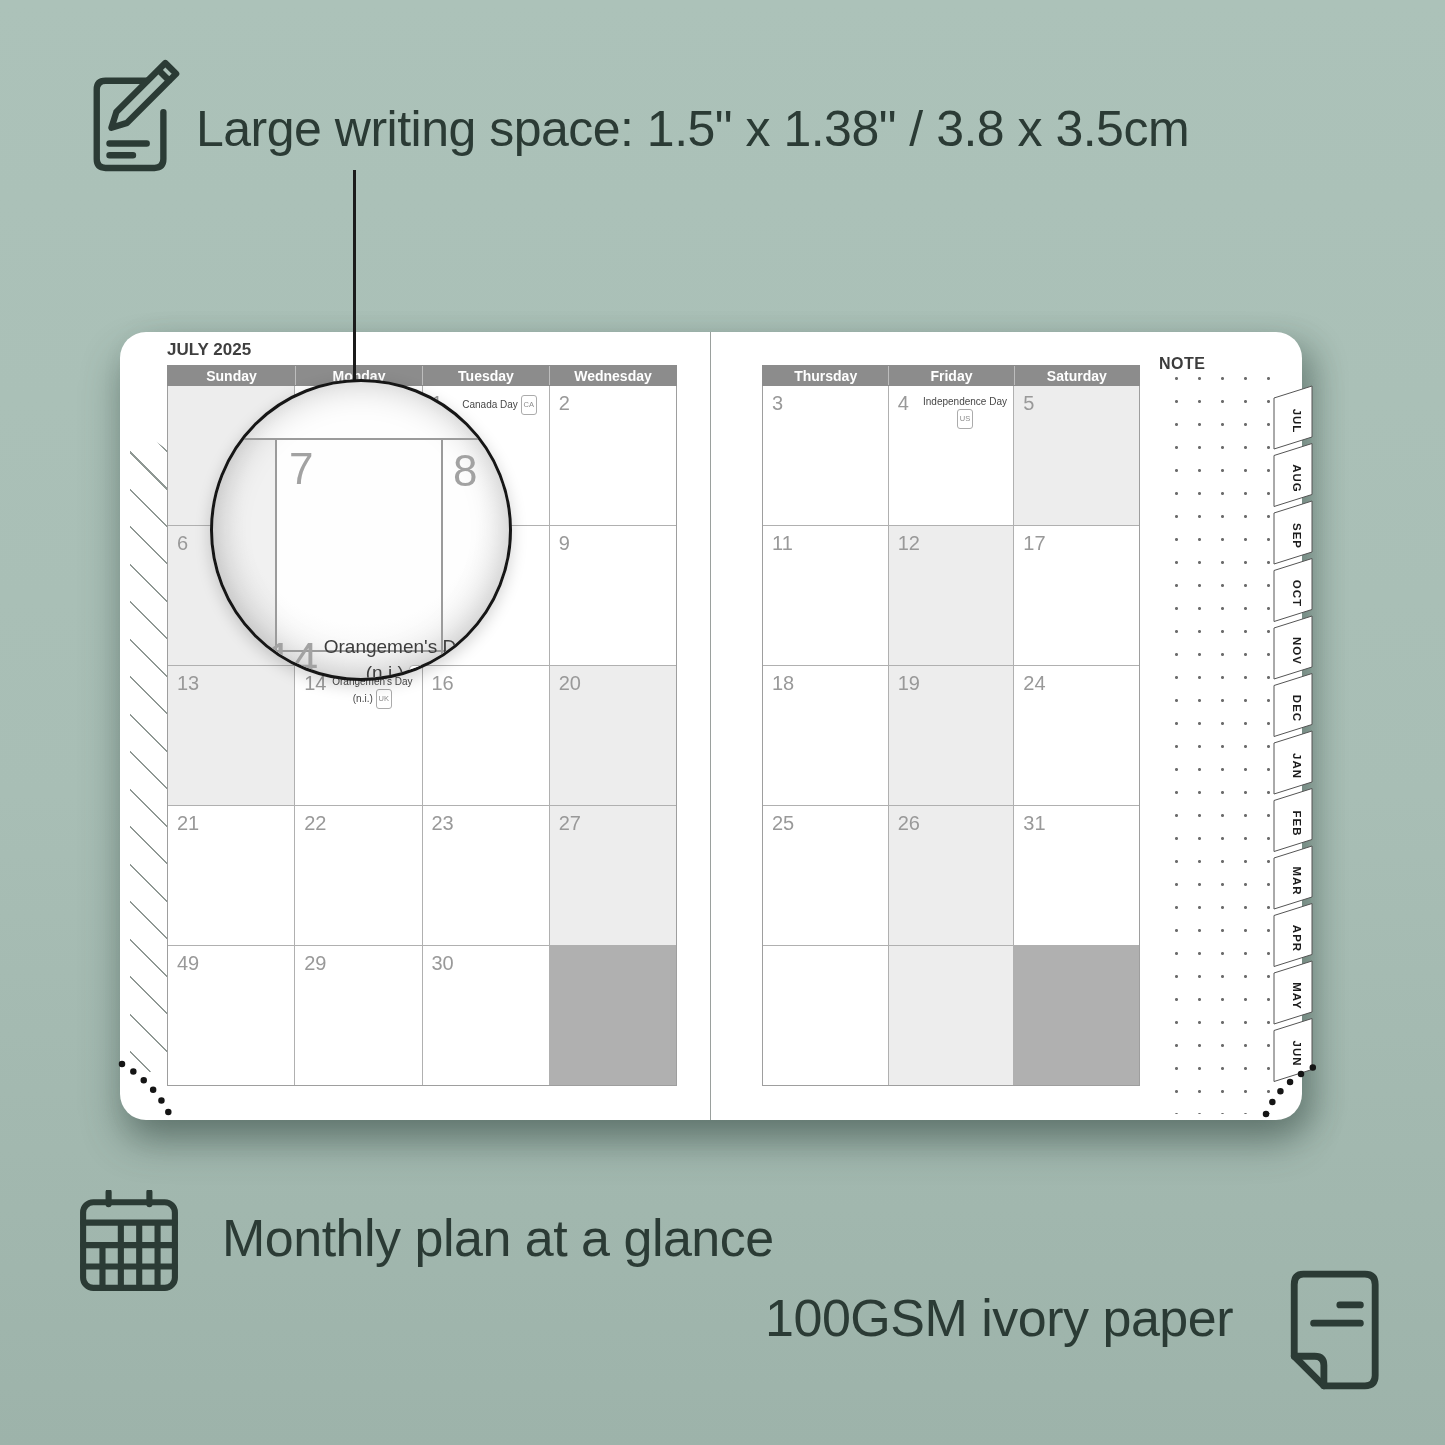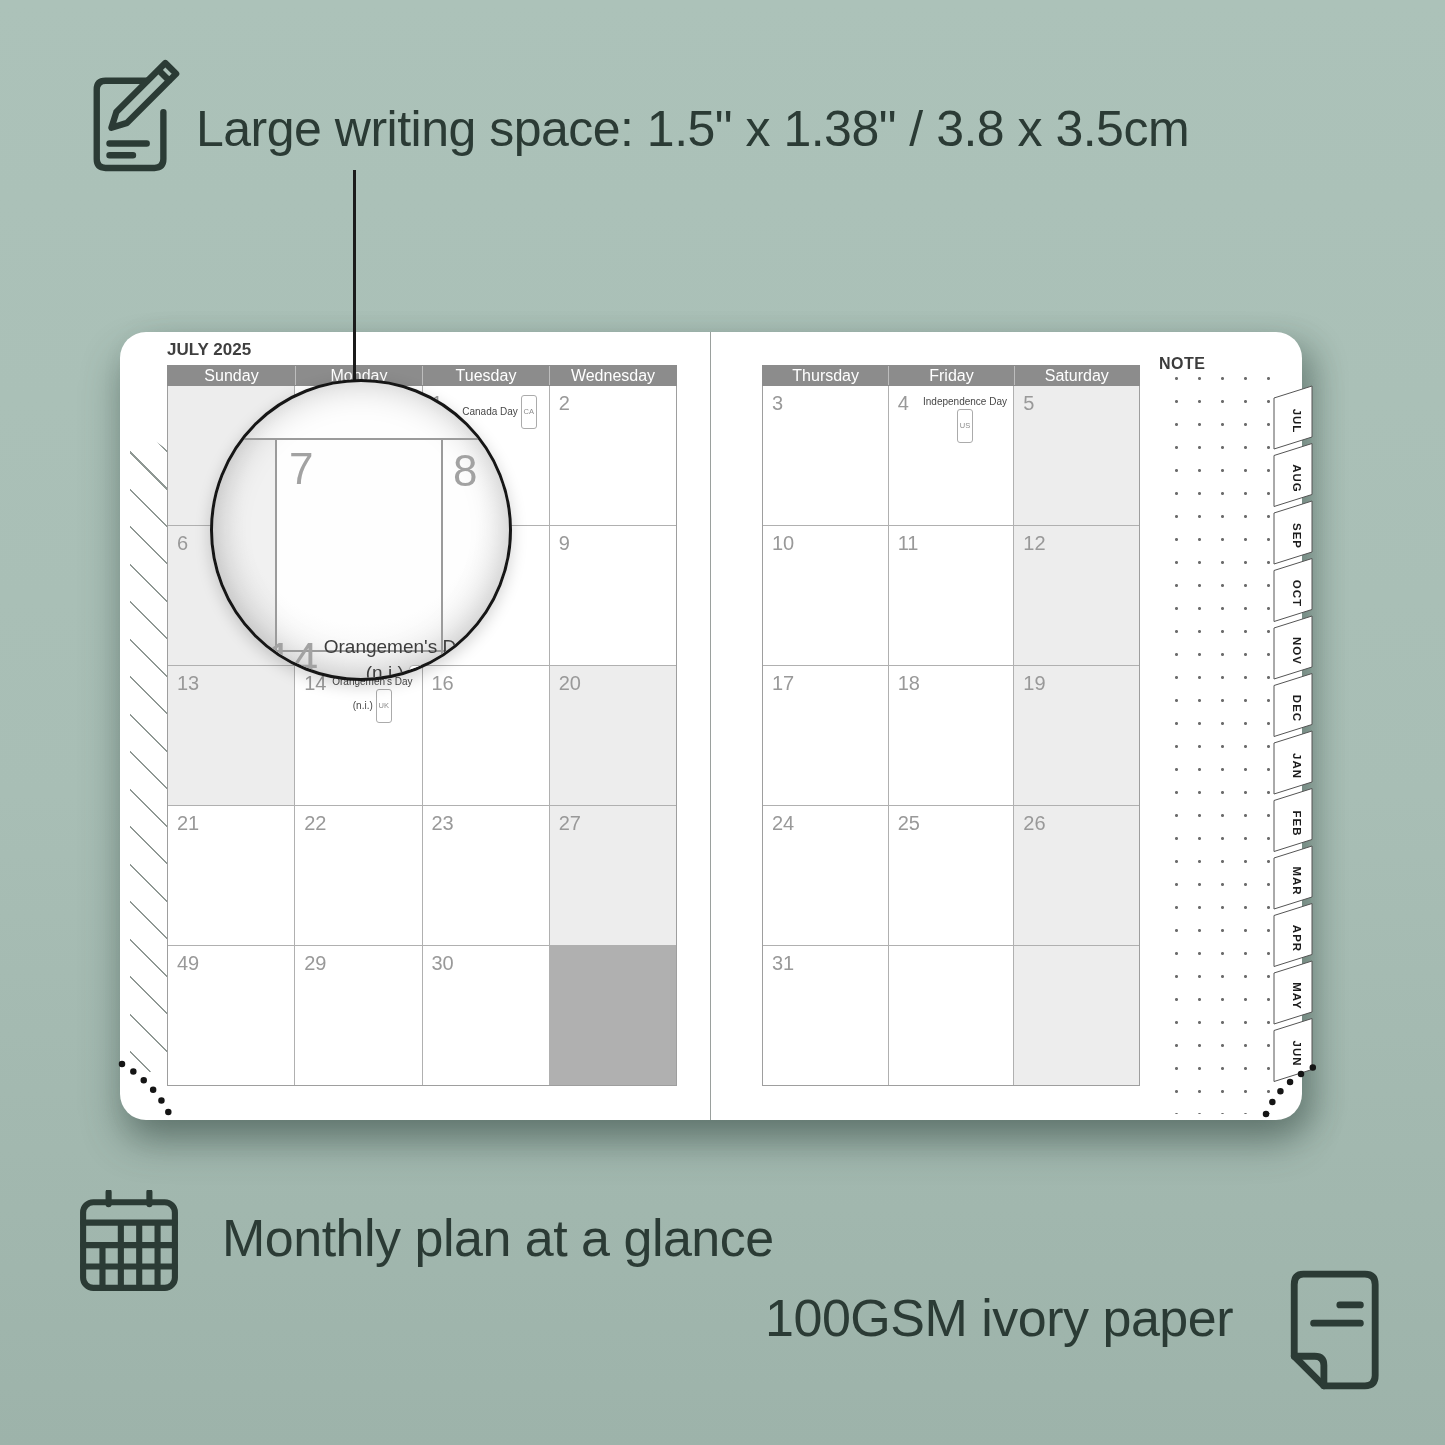--- a/index.html
+++ b/index.html
@@ -29,28 +29,28 @@
   .hatch{
     position:absolute;left:10px;top:92px;width:38px;height:664px;background:
     repeating-linear-gradient(45deg,#ffffff 0 25px,#8f9894 25px 26.5px);
     clip-path:polygon(0 0,100% 26px,100% calc(100% - 30px),0 100%);
   }
   .month-title{position:absolute;left:47px;top:8px;font-size:17px;font-weight:bold;color:#3f3f3f;}
   .grid{position:absolute;top:33px;}
   .grid-left{left:47px;width:510px;}
   .grid-right{left:642px;width:378px;}
   .grid-header{display:grid;grid-template-columns:repeat(var(--cols),1fr);height:19px;background:#8c8c8c;border:1px solid #8c8c8c;}
-  .hdr-cell{display:flex;align-items:center;justify-content:center;color:#fff;font-weight:normal;font-size:16px;border-left:1px solid #bdbdbd;}
+  .hdr-cell{display:flex;align-items:center;justify-content:center;color:#fff;font-weight:bold;font-size:14px;border-left:1px solid #bdbdbd;}
   .hdr-cell:first-child{border-left:none;}
   .grid-body{display:grid;grid-template-columns:repeat(var(--cols),1fr);grid-auto-rows:139px;gap:1px;background:#b0b0b0;border:1px solid #9e9e9e;border-top:none;}
   .cell{background:#fff;position:relative;}
   .cell.shaded{background:#ededed;}
   .num{position:absolute;top:6px;left:9px;font-size:20px;color:#999;}
   .holiday{position:absolute;top:9px;left:31px;right:3px;text-align:center;font-size:10px;color:#474747;line-height:1.4;}
-  .badge{display:inline-block;border:1px solid #ababab;border-radius:3px;font-size:7.5px;line-height:10px;padding:11px 2px;color:#8c8c8c;background:#fff;vertical-align:1px;}
+  .badge{display:inline-block;border:1px solid #ababab;border-radius:3px;font-size:7.5px;line-height:10px;padding:4px 2px;color:#8c8c8c;background:#fff;vertical-align:1px;}
   .note-area{
     position:absolute;left:1037px;top:26px;width:118px;height:756px;
     background-image:radial-gradient(#6c6c6c 1.3px,transparent 1.6px);
     background-size:23px 23px;background-position:8px 9px;
   }
   .note-label{position:absolute;left:2px;top:-3px;background:#fff;padding:0 6px 2px 0;font-size:16px;font-weight:bold;color:#3c3c3c;letter-spacing:.5px;}
   .tabs-svg{position:absolute;left:1152px;top:54px;width:46px;height:706px;overflow:visible;}
   .tab-shape{fill:#ffffff;stroke:#555;stroke-width:1;}
   .tab-label{font-family:"Liberation Sans",sans-serif;font-size:11.5px;font-weight:bold;fill:#1c1c1c;letter-spacing:1px;}
   .arcs-svg{position:absolute;left:0;top:0;width:1182px;height:788px;overflow:visible;}
@@ -168,23 +168,20 @@
       <div class="grid-body">
           <div class="cell">
             <span class="num">3</span>
           </div>
           <div class="cell">
             <span class="num">4</span>
             <span class="holiday">Independence Day <span class="badge">US</span></span>
           </div>
           <div class="cell shaded">
             <span class="num">5</span>
-          </div>
-          <div class="cell">
-            <span class="num">10</span>
           </div>
           <div class="cell">
             <span class="num">11</span>
           </div>
           <div class="cell shaded">
             <span class="num">12</span>
           </div>
           <div class="cell">
             <span class="num">17</span>
           </div>

